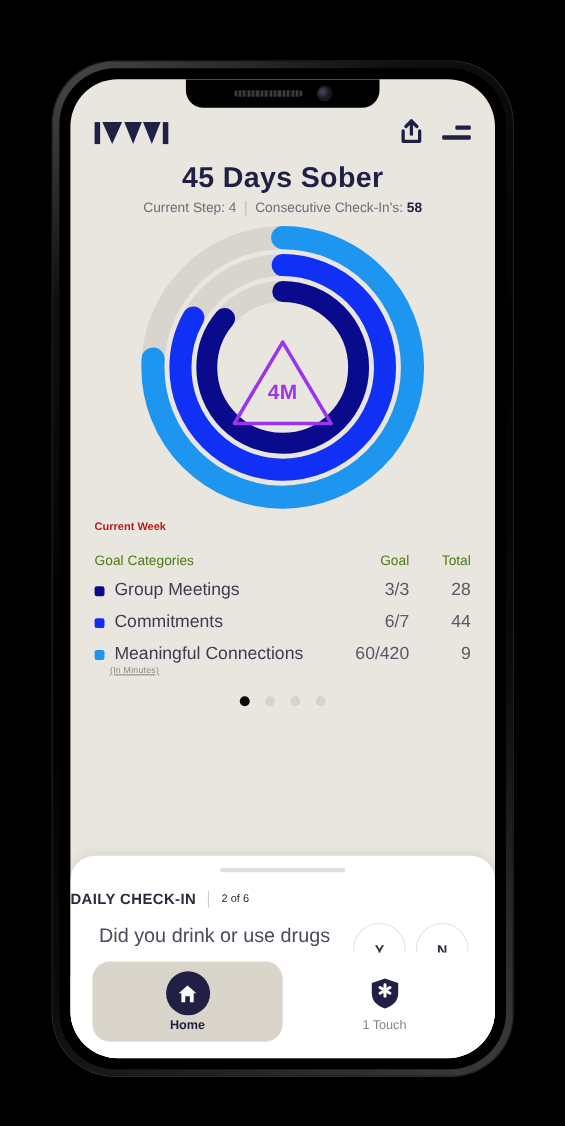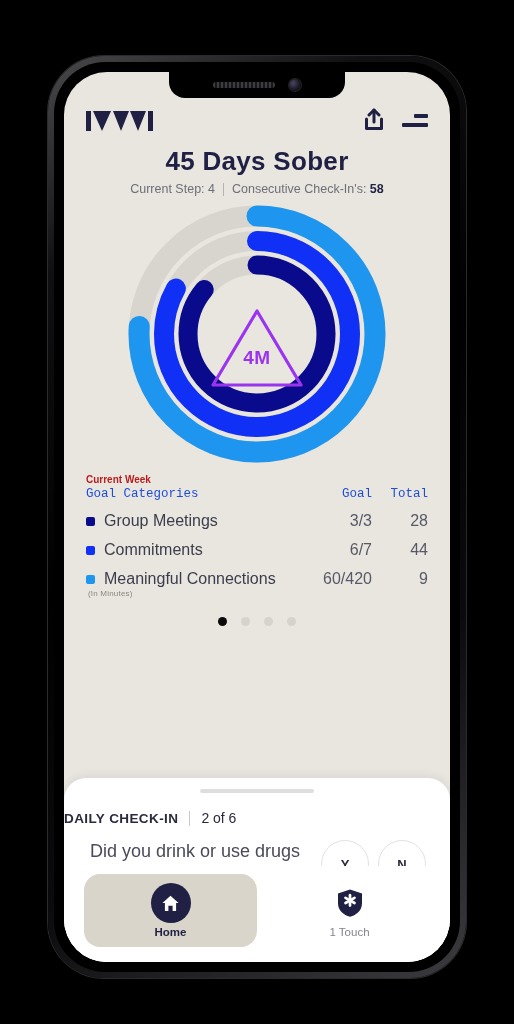--- a/index.html
+++ b/index.html
@@ -91,23 +91,22 @@
   .tri-svg { display:block; }
   .badge-text {
     position:absolute; left:50%; top:62%; transform:translate(-50%,-50%);
     font-size:19px; font-weight:bold; color:#9B34EE; letter-spacing:.5px;
   }
 
   
   .goals { padding:0 22px; margin-top:6px; }
   .goals-title { font-size:10px; font-weight:bold; color:#b91c1c; }
   .goals-head {
-    display:flex; align-items:baseline; font-size:12.5px; color:#1d4ed8;
-    margin-top:2px;
-    font-family:Liberation Mono, monospace;
+    display:flex; align-items:baseline; font-size:12.5px; color:#4d7c0f;
+    margin-top:18px;
   }
   .goals-head .cat { flex:1; }
   .col-goal { width:72px; text-align:right; }
   .col-total { width:56px; text-align:right; }
   .goal-row {
     display:flex; align-items:center; margin-top:11px;
     font-size:16px; color:#3C3C4C;
   }
   .dot { width:9px; height:9px; border-radius:2px; margin-right:9px; flex:0 0 auto; }
   .goal-name { flex:1; font-weight:500; color:#3C3C4C; position:relative; }
@@ -125,21 +124,21 @@
     background:#FFFFFF; border-top-left-radius:22px; border-top-right-radius:22px;
     box-shadow:0 -2px 10px rgba(0,0,0,.07);
   }
   .grabber { width:114px; height:4px; border-radius:2px; background:#DEDEDE; margin:11px auto 0; }
   .checkin-head {
     display:flex; align-items:center; justify-content:flex-start; gap:11px;
     margin-top:17px;
   }
   .checkin-label { font-size:13.5px; font-weight:bold; color:#2A2A3C; letter-spacing:.4px; }
   .checkin-sep { width:1px; height:15px; background:#C9C9CE; }
-  .checkin-count { font-size:14px; color:#2A2A3C; }
+  .checkin-count { font-size:10px; color:#2A2A3C; }
   .q-row { display:flex; align-items:center; padding:14px 24px 0 26px; gap:10px; }
   .question { flex:1; font-size:18px; line-height:1.32; color:#4A4A5A; }
   .yn { display:flex; gap:9px; }
   .yn-btn {
     width:48px; height:48px; border-radius:50%; border:1.3px solid #E2E2E4;
     display:flex; align-items:center; justify-content:center;
     font-size:13px; font-weight:bold; color:#2A2A3C; background:#fff; cursor:pointer;
   }
 
   
@@ -247,21 +246,21 @@
                 <span class="goal-name">Commitments</span>
                 <span class="col-goal goal-val">6/7</span>
                 <span class="col-total goal-val">44</span>
               </div>
               <div class="goal-row">
                 <span class="dot" style="background:#1E95EE"></span>
                 <span class="goal-name">Meaningful Connections</span>
                 <span class="col-goal goal-val">60/420</span>
                 <span class="col-total goal-val">9</span>
               </div>
-              <div class="goal-sub" style="margin-left: 2px;">(In Minutes)</div>
+              <div class="goal-sub" style="margin-left: 14px; text-decoration: underline;">(In Minutes)</div>
             </div>
         </div>
 
         <div class="pager" id="pager">
             <span class="active"></span>
             <span></span>
             <span></span>
             <span></span>
           </div>
 

